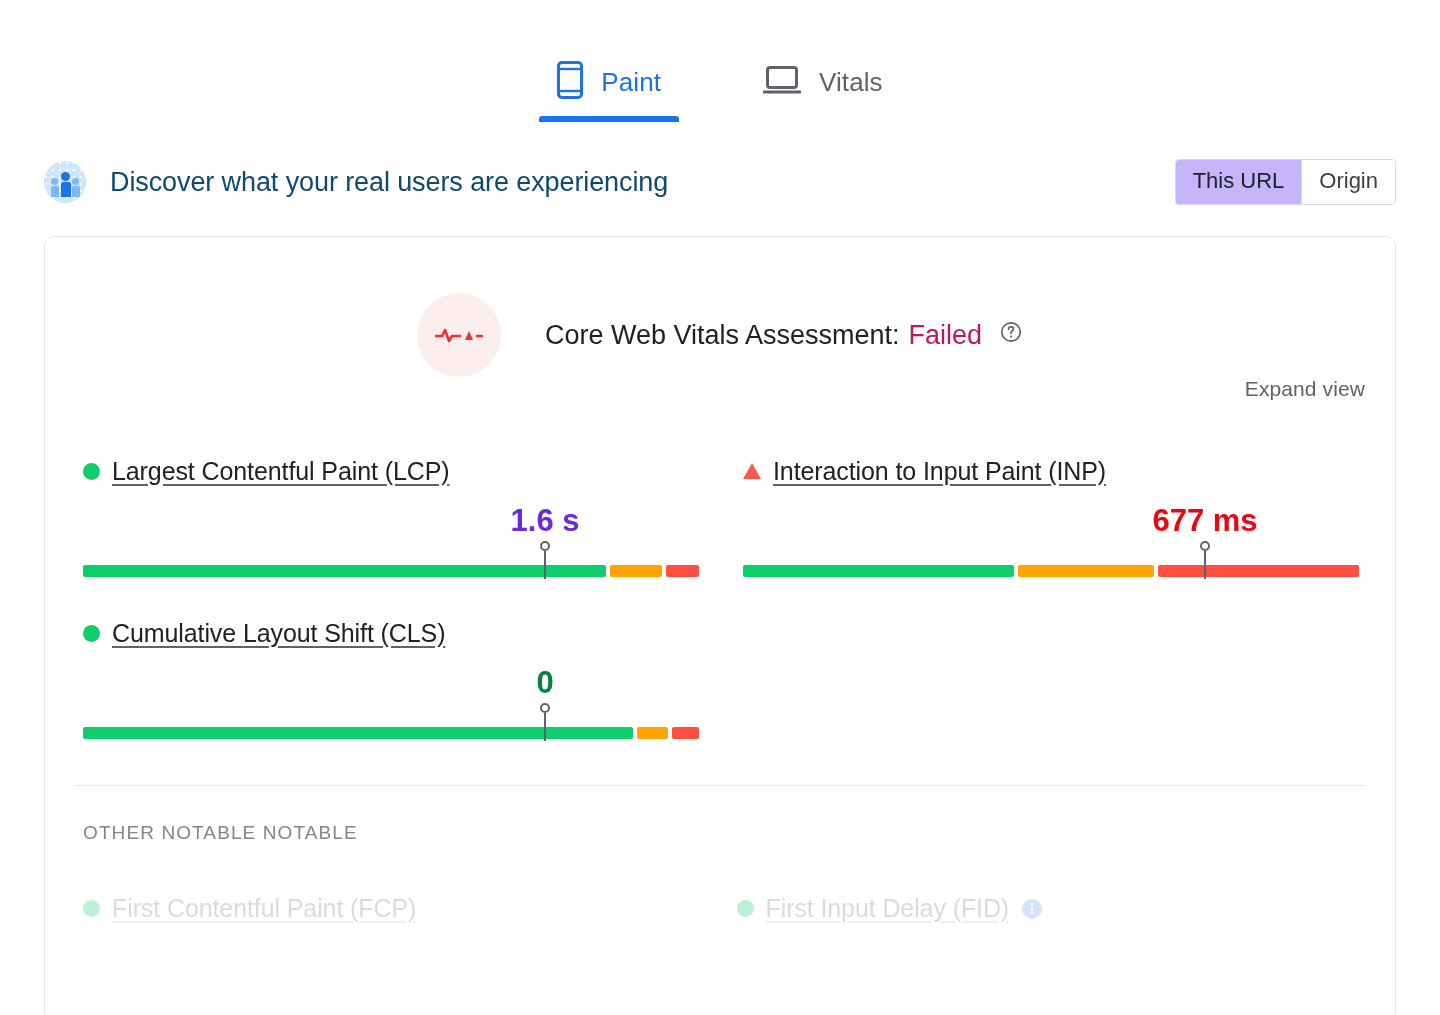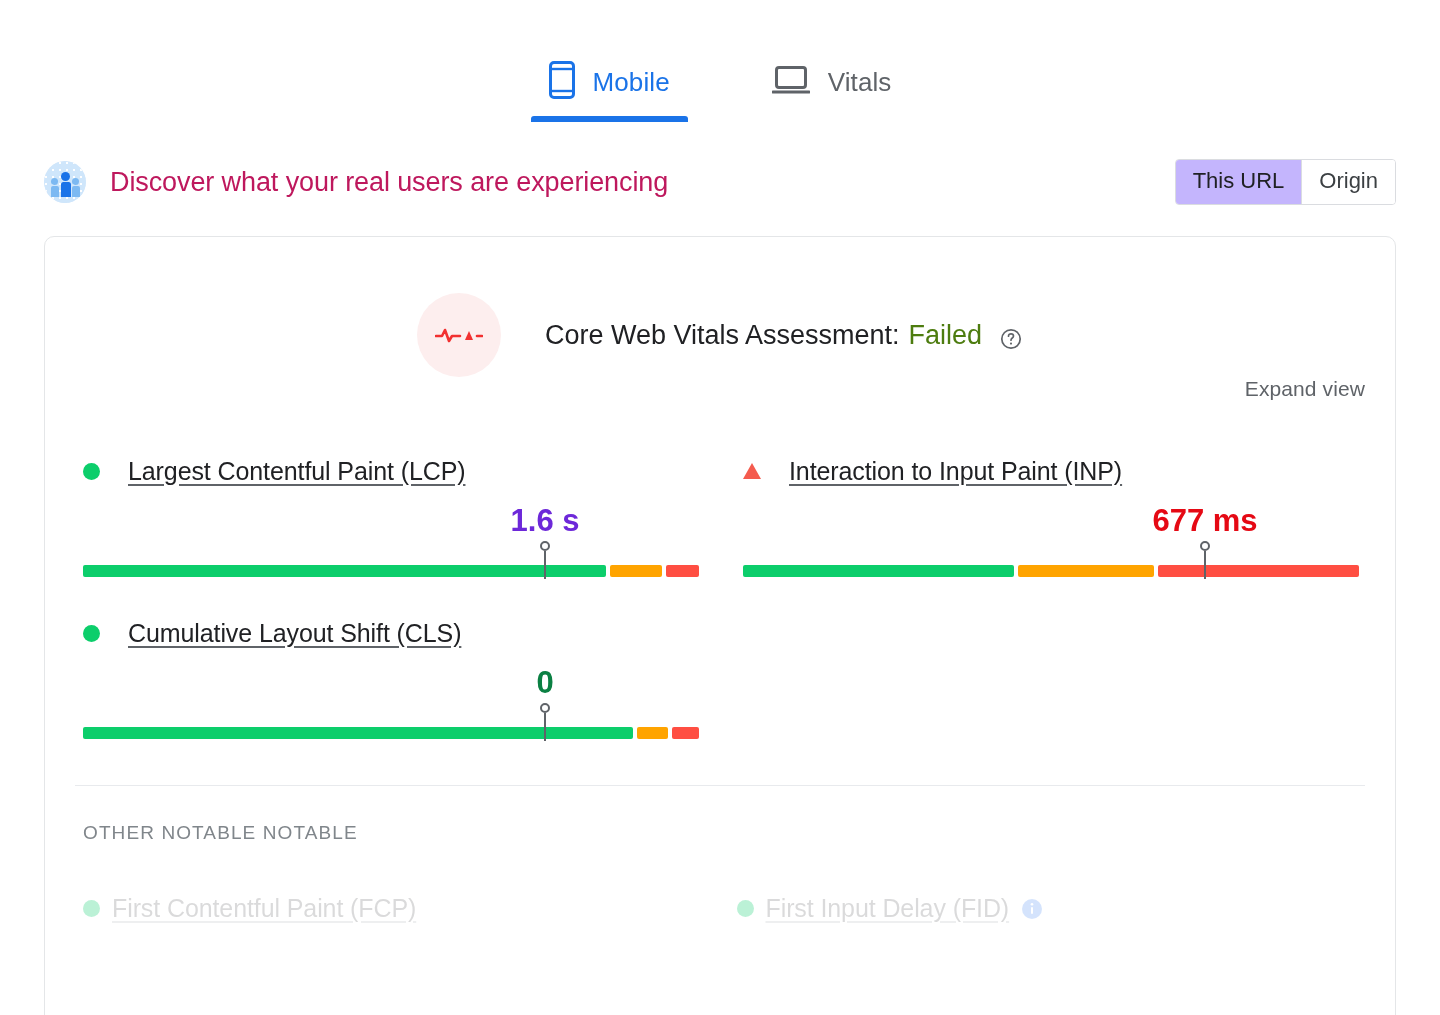--- a/index.html
+++ b/index.html
@@ -103,21 +103,21 @@
     background: #7cb9f2;
   }
   .field-icon .p-r-b {
     position: absolute; left: 27.5px; top: 25px;
     width: 8px; height: 11px; border-radius: 2px 2px 0 0;
     background: #7cb9f2;
   }
   .section-title {
     margin-left: 24px;
     font-size: 27px;
-    color: #be185d;
+    color: #0c4a6e;
     letter-spacing: -0.1px;
     white-space: nowrap;
   }
   .scope-toggle {
     margin-left: auto;
     display: flex;
     border: 1px solid #dadce0;
     border-radius: 4px;
     overflow: hidden;
     background: #ffffff;
@@ -159,24 +159,24 @@
     border-radius: 50%;
     background: #fdeeee;
     display: flex; align-items: center; justify-content: center;
     flex: 0 0 84px;
   }
   .assessment-text {
     margin-left: 44px;
     font-size: 27px;
     color: #202124;
     display: flex;
-    align-items: flex-end;
+    align-items: flex-start;
     white-space: nowrap;
   }
-  .assessment-text .verdict { color: #4d7c0f; margin-left: 9px; }
+  .assessment-text .verdict { color: #be185d; margin-left: 9px; }
   .help-icon {
     margin-left: 17px;
     display: inline-flex;
     cursor: pointer;
   }
 
   .expand-row {
     display: flex;
     justify-content: flex-end;
     padding-right: 30px;
@@ -194,21 +194,21 @@
     padding: 0 36px 0 38px;
     display: grid;
     grid-template-columns: 1fr 1fr;
     column-gap: 44px;
     row-gap: 0;
   }
   .metric { padding-top: 14px; }
   .metric-head {
     display: flex;
     align-items: center;
-    gap: 28px;
+    gap: 12px;
     height: 36px;
   }
   .dot {
     width: 17px; height: 17px;
     border-radius: 50%;
     flex: 0 0 17px;
     display: block;
   }
   .tri {
     width: 0; height: 0;
@@ -320,21 +320,21 @@
 
   <div class="tabs">
     <div class="tab active">
       <span class="icon-mobile">
         <svg width="26" height="38" viewBox="0 0 26 38" fill="none">
           <rect x="1.5" y="1.5" width="23" height="35" rx="3.5" stroke="#1a73e8" stroke-width="3"></rect>
           <line x1="2" y1="8" x2="24" y2="8" stroke="#1a73e8" stroke-width="2.4"></line>
           <line x1="2" y1="30" x2="24" y2="30" stroke="#1a73e8" stroke-width="2.4"></line>
         </svg>
       </span>
-      <span class="tab-label">Mobile</span>
+      <span class="tab-label">Paint</span>
       <span class="underline"></span>
     </div>
     <div class="tab">
       <span class="icon-desktop">
         <svg width="38" height="32" viewBox="0 0 38 32" fill="none">
           <rect x="4.5" y="3.5" width="29" height="20" rx="2.5" stroke="#5f6368" stroke-width="3"></rect>
           <line x1="1" y1="28" x2="37" y2="28" stroke="#5f6368" stroke-width="3" stroke-linecap="round"></line>
         </svg>
       </span>
       <span class="tab-label">Vitals</span>

